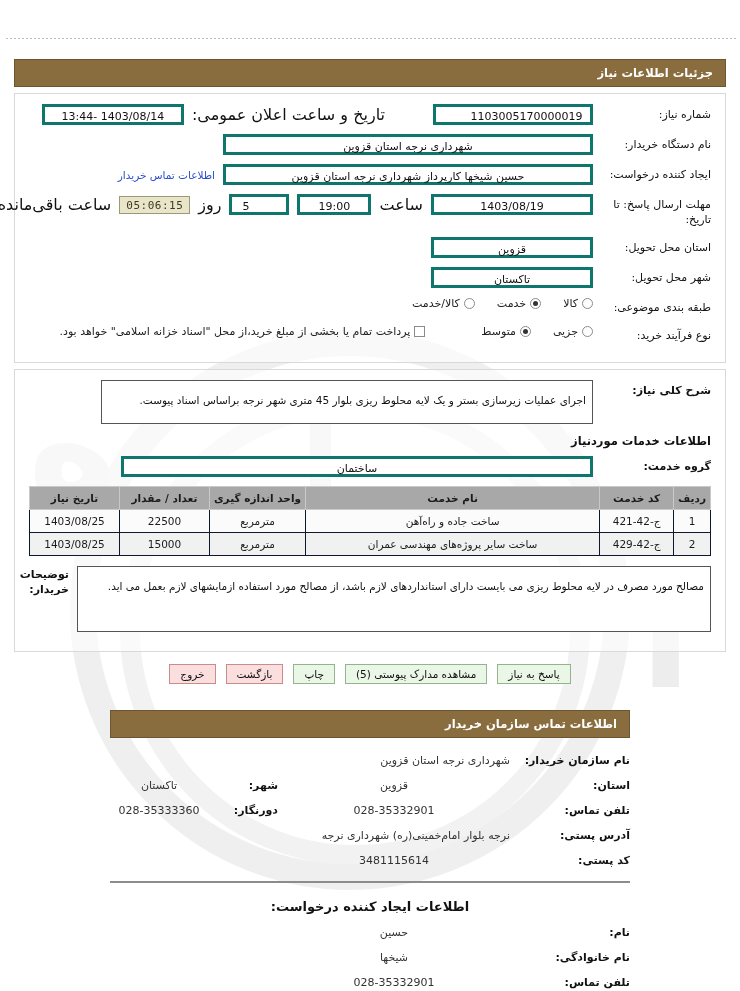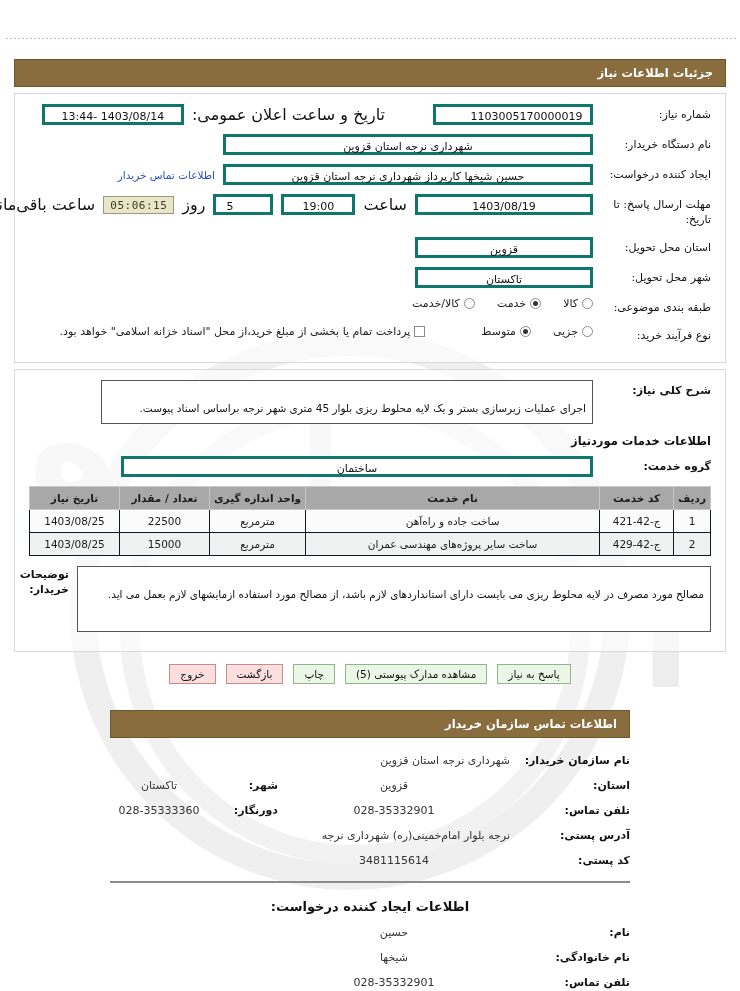--- a/index.html
+++ b/index.html
@@ -84,21 +84,21 @@
     background: #fff;
     height: 21px; line-height: 19px;
     padding: 0 6px;
     font-size: 11px; color: #111;
     text-align: center;
     display: inline-block;
   }
   .w-num   { width: 160px; padding-left: 33px; }
   .w-date  { width: 142px; }
   .w-wide  { width: 370px; text-align: center; }
-  .w-mid   { width: 178px; }
+  .w-mid   { width: 162px; }
   .w-time  { width: 74px; }
   .w-days  { width: 60px; text-align: left; padding-left: 10px; }
   .w-grp   { width: 472px; text-align:center;}
   .inline-lbl { font-size: 16px; color: #111; white-space: nowrap; }
 
   .link {
     color: #2b4fcb; font-size: 10.5px;
     text-decoration: none; white-space: nowrap;
     cursor: pointer;
   }
@@ -128,21 +128,21 @@
   .chk {
     width: 11px; height: 11px;
     border: 1px solid #8b8b8b; background: #fff;
     display: inline-block;
   }
   .radio-row { display: flex; align-items: center; justify-content: flex-start; }
 
   
   .ta {
     border: 1px solid #555; background: #fff;
-    padding: 20px 6px; font-size: 10.5px;
+    padding: 12px 6px; font-size: 10.5px;
     color: #111; line-height: 1.5; overflow: hidden;
   }
   .ta-need  { width: 492px; height: 44px; }
   .ta-notes { width: 634px; height: 66px; }
 
   
   .grp-title {
     font-weight: bold; font-size: 11.5px;
     margin: 10px 0 8px 0; text-align: right; color:#111;
   }

